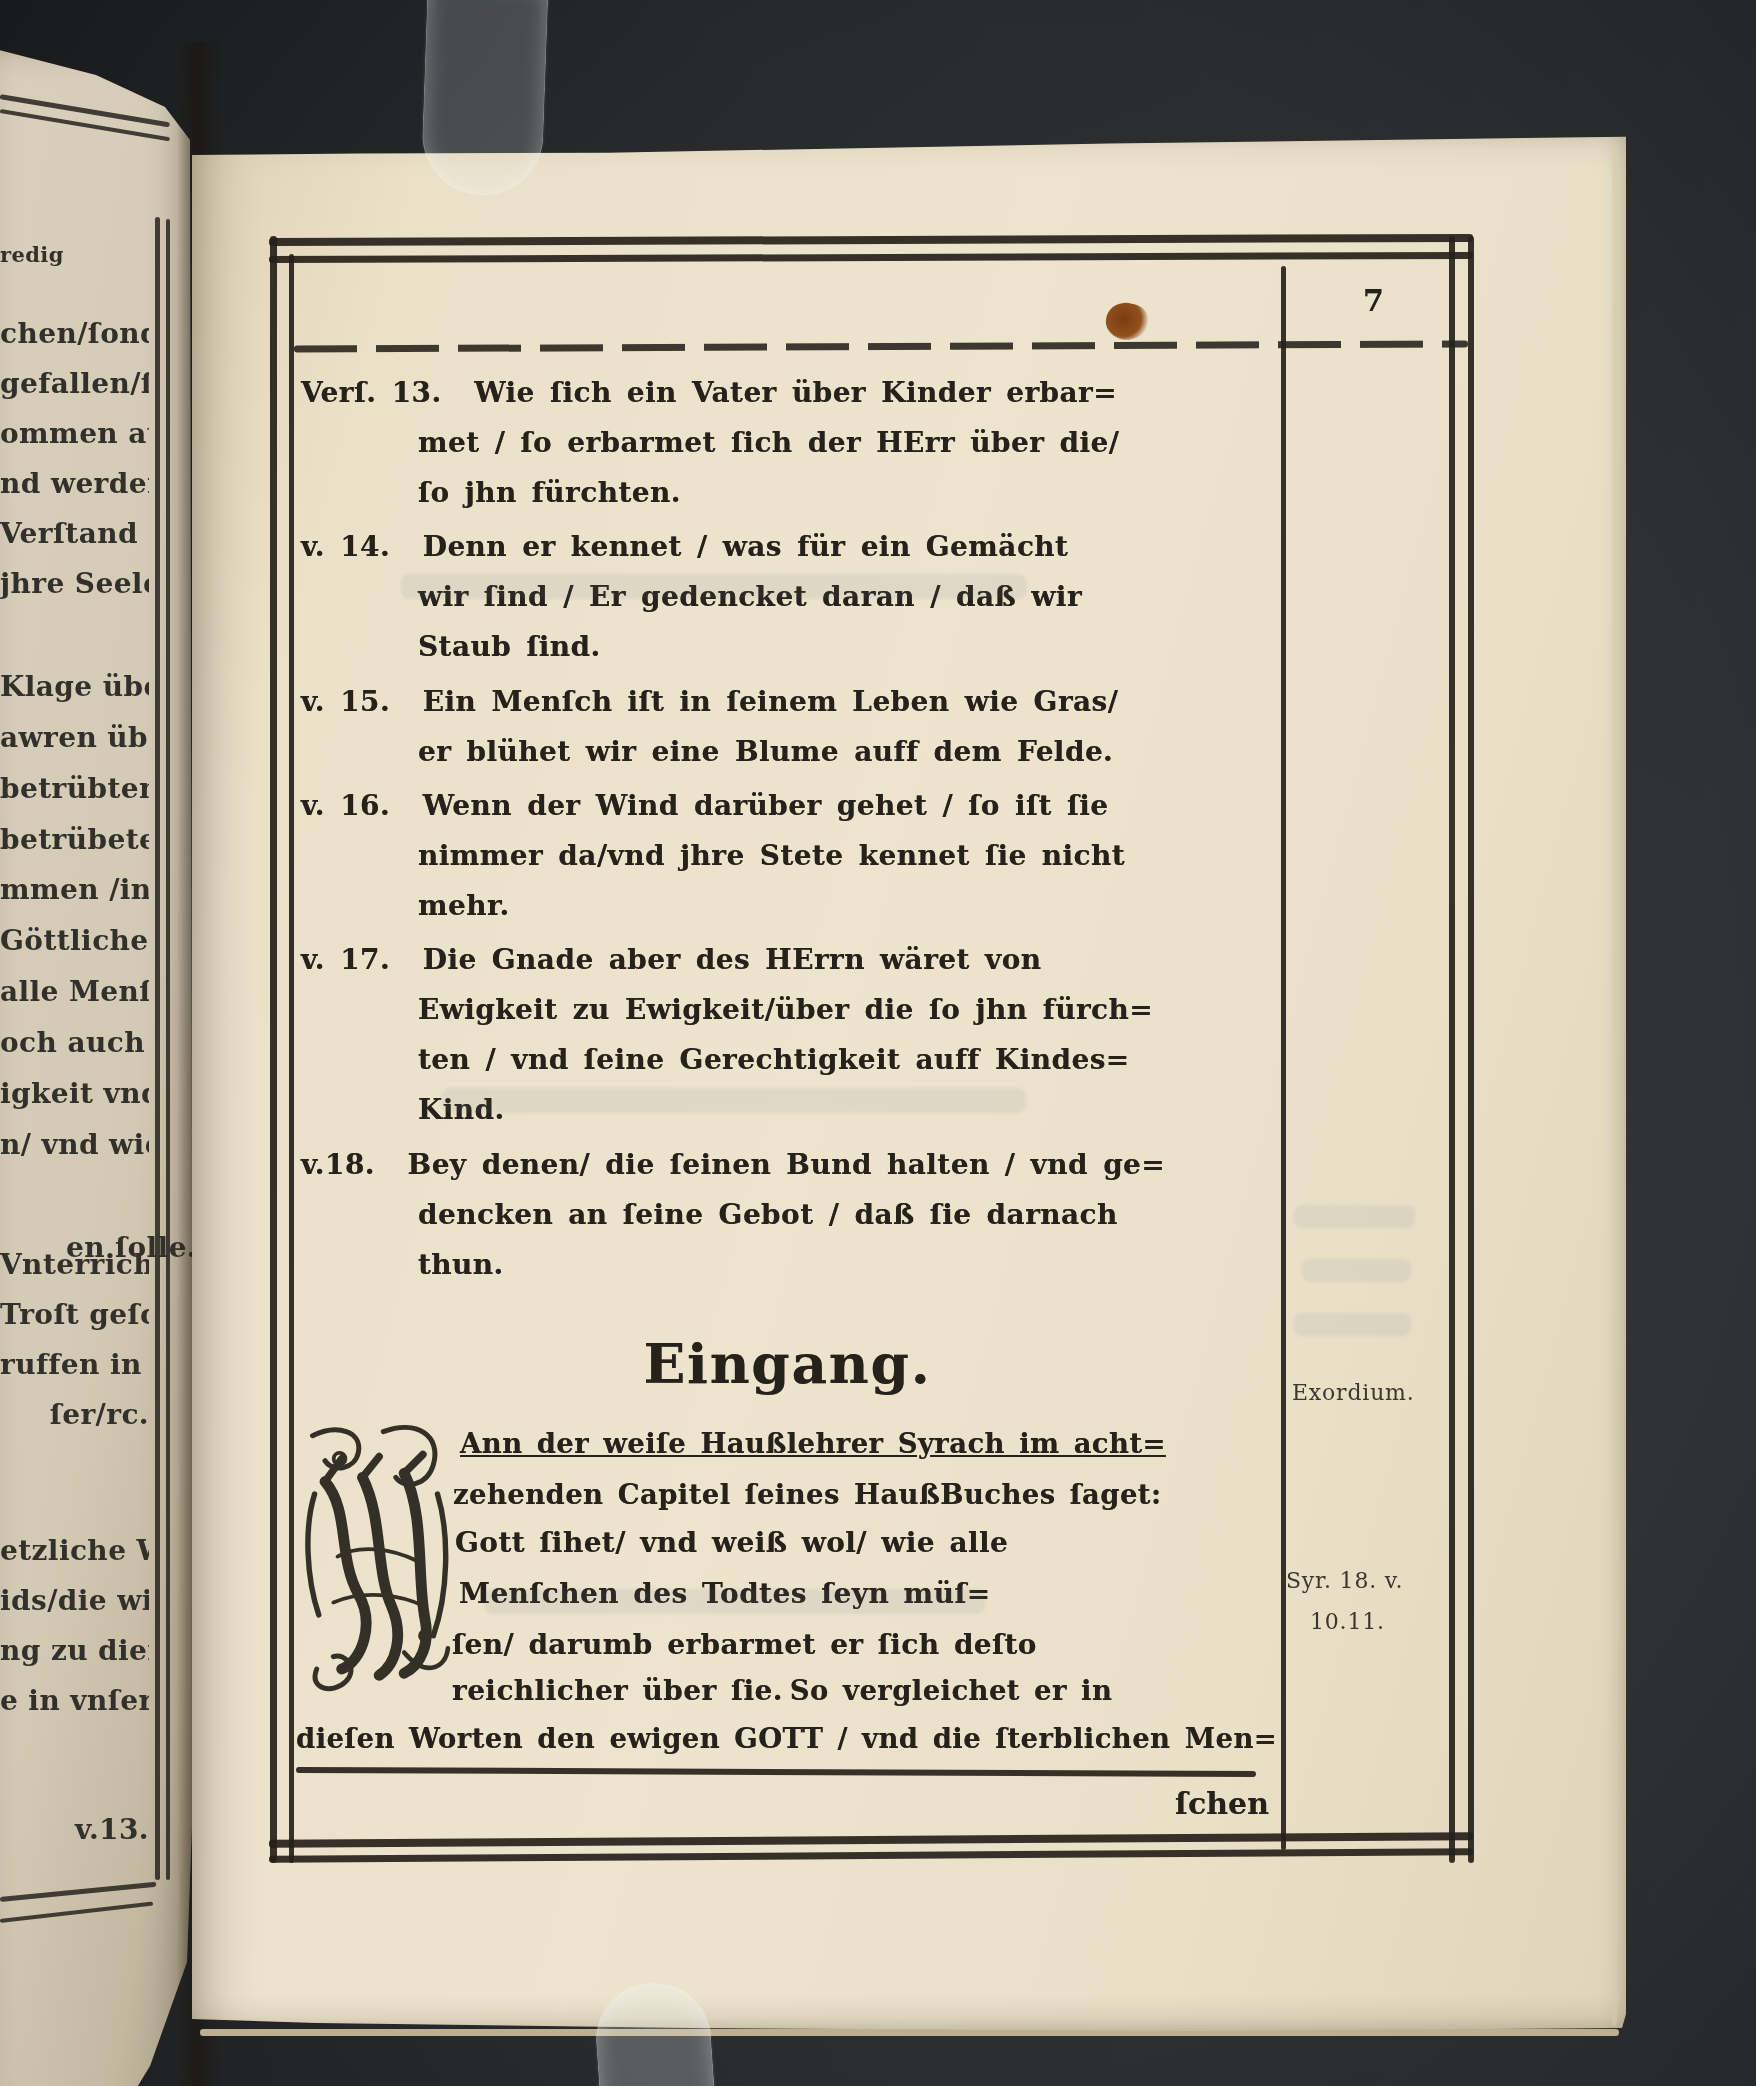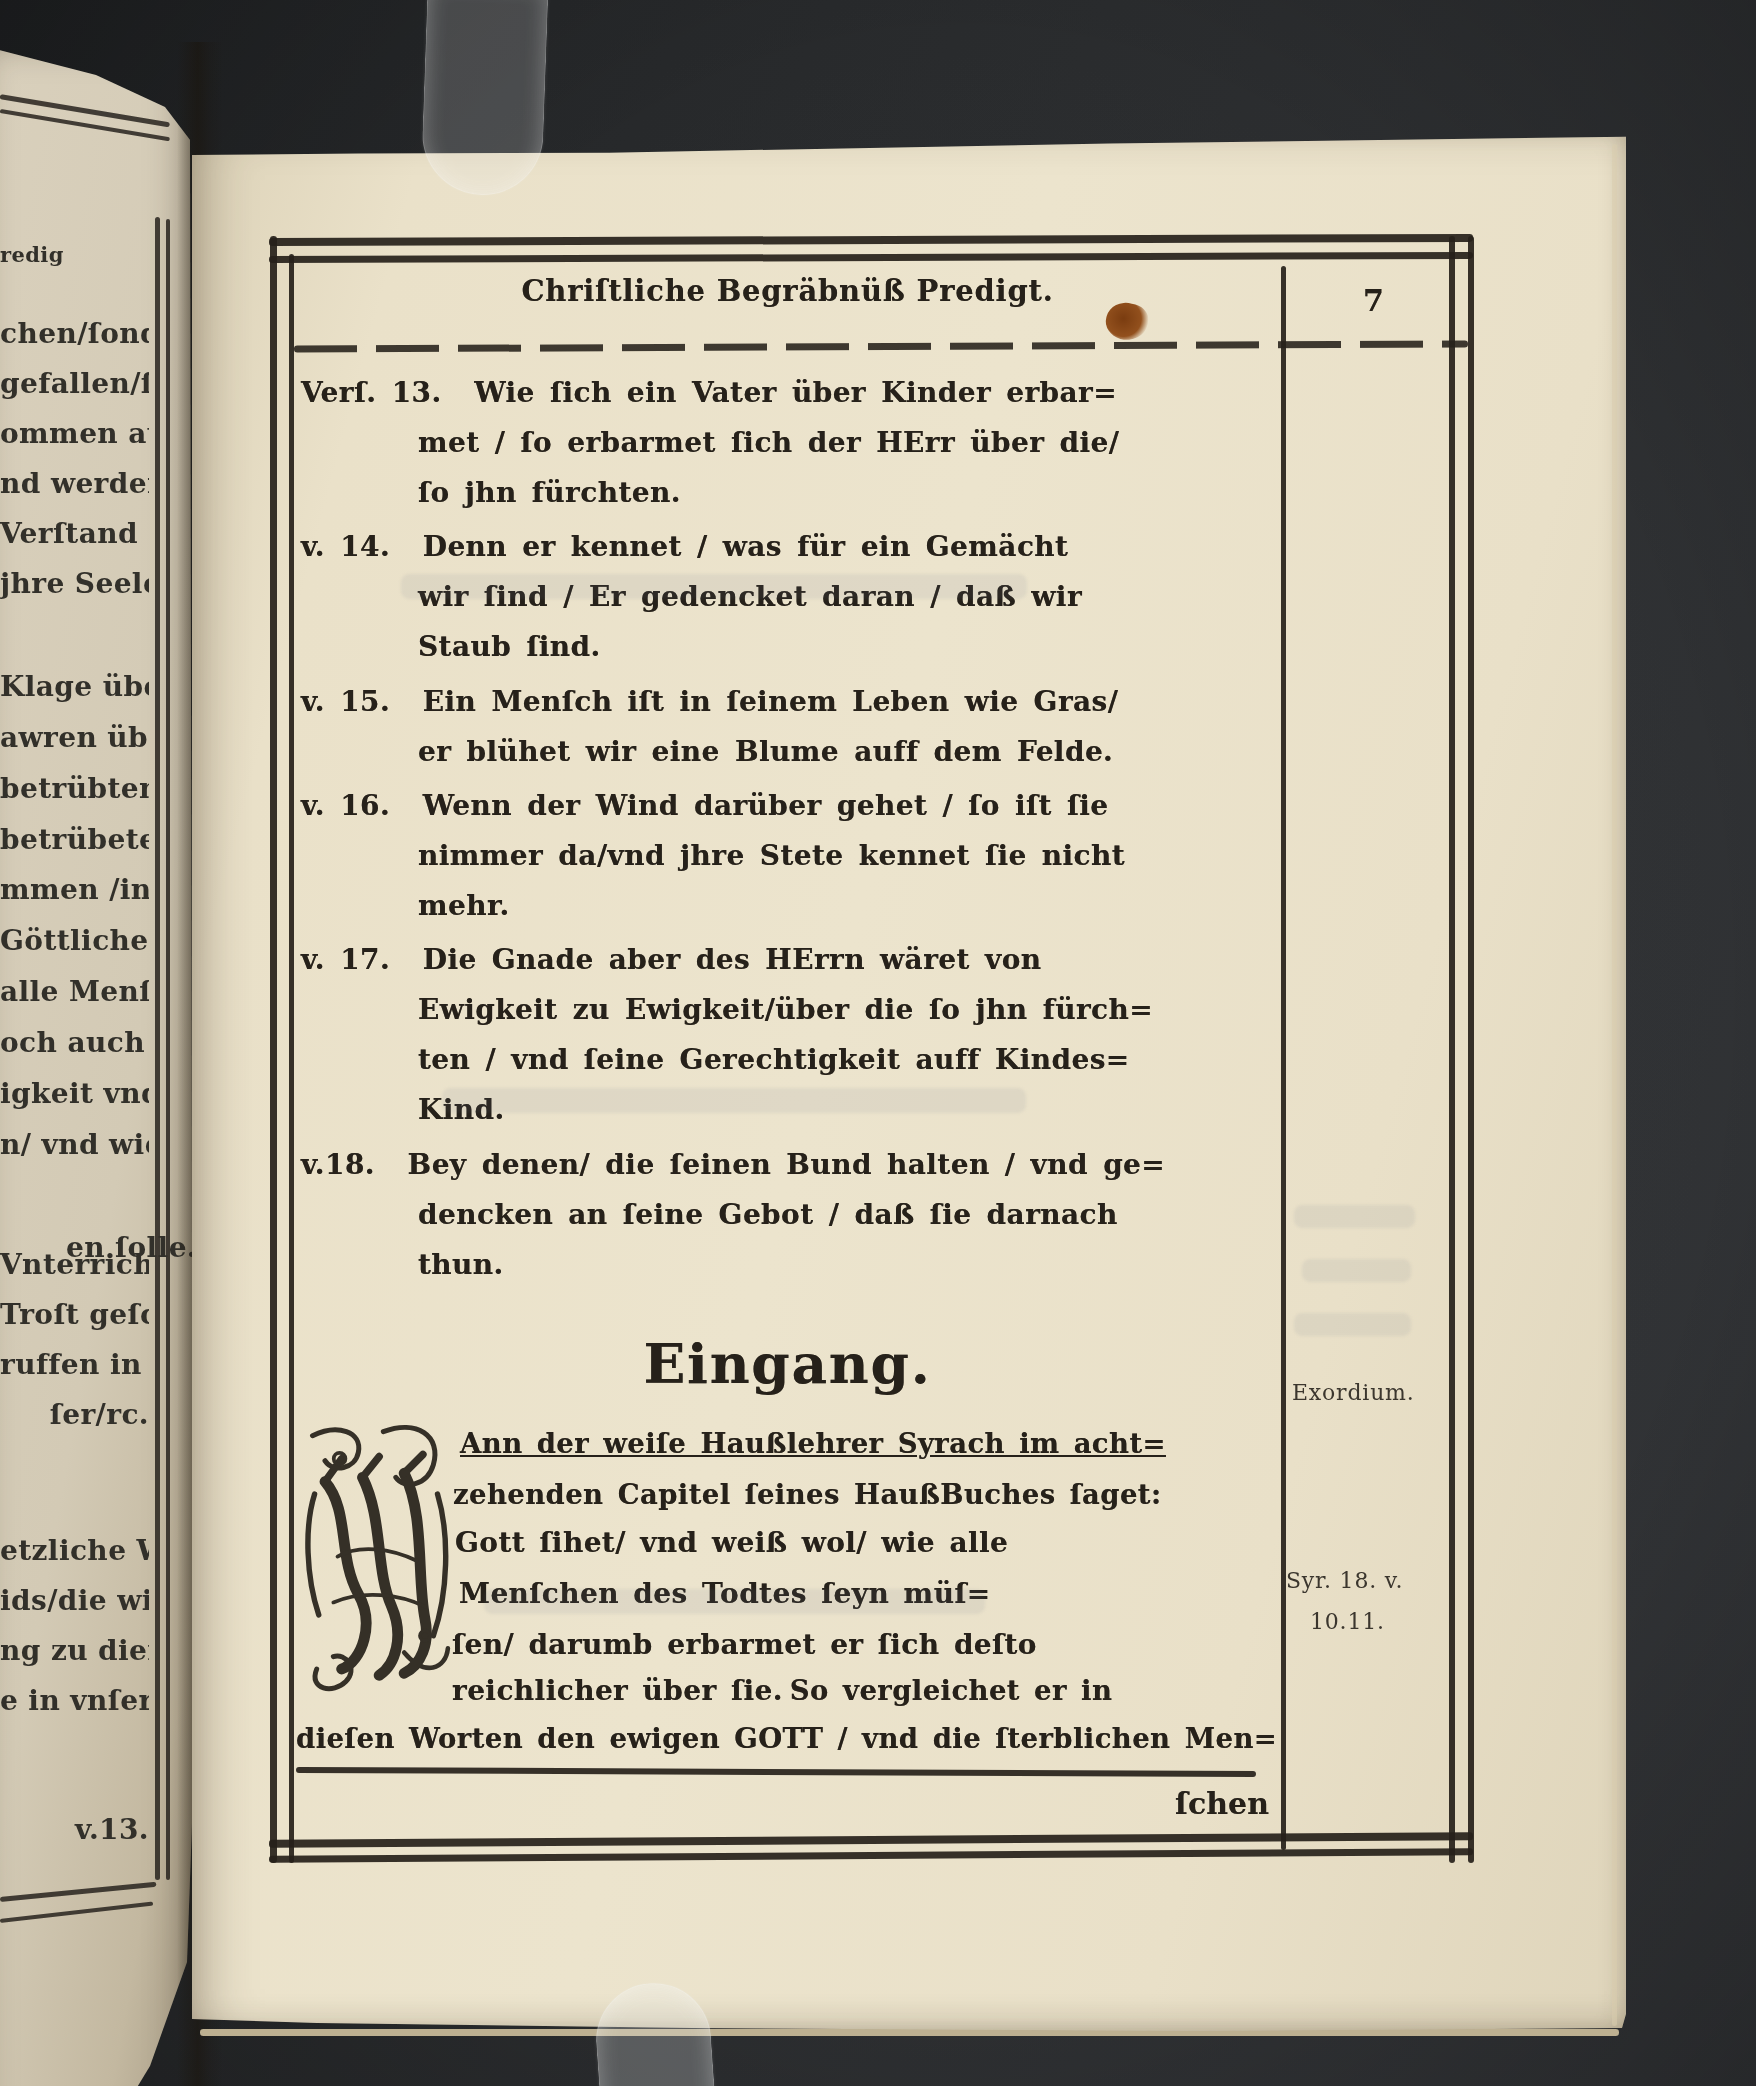--- a/index.html
+++ b/index.html
@@ -118,21 +118,20 @@
   <div class="rule" style="left:77px;top:100px;width:1204px;height:8px;transform:rotate(-.2deg);"></div>
   <div class="rule" style="left:77px;top:118px;width:1204px;height:7px;transform:rotate(-.2deg);"></div>
   <div class="rule" style="left:78px;top:100px;width:6.7px;height:1627px;"></div>
   <div class="rule" style="left:97px;top:118px;width:5.4px;height:1609px;"></div>
   <div class="rule" style="left:1257px;top:100px;width:6.3px;height:1627px;"></div>
   <div class="rule" style="left:1276px;top:100px;width:5.8px;height:1627px;"></div>
   <div class="rule" style="left:77px;top:1700px;width:1204px;height:7.5px;transform:rotate(-.35deg);"></div>
   <div class="rule" style="left:77px;top:1716px;width:1204px;height:7px;transform:rotate(-.35deg);"></div>
   <div class="rule" style="left:1089px;top:130px;width:5.4px;height:1584px;"></div>
 
-  <div class="abs fraktur running-header">Chriſtliche Begräbnüß Predigt.</div>
   <div class="abs fraktur page-num">7</div>
   <div class="abs dashes"></div>
 
   <div id="verses">
       <div class="verse fraktur" style="top: 232px;"><span class="vlabel">Verſ. 13.</span> Wie ſich ein Vater über Kinder erbar=
 met / ſo erbarmet ſich der HErr über die/
 ſo jhn fürchten.</div>
       <div class="verse fraktur" style="top: 386px;"><span class="vlabel">v. 14.</span> Denn er kennet / was für ein Gemächt
 wir ſind / Er gedencket daran / daß wir
 Staub ſind.</div>

